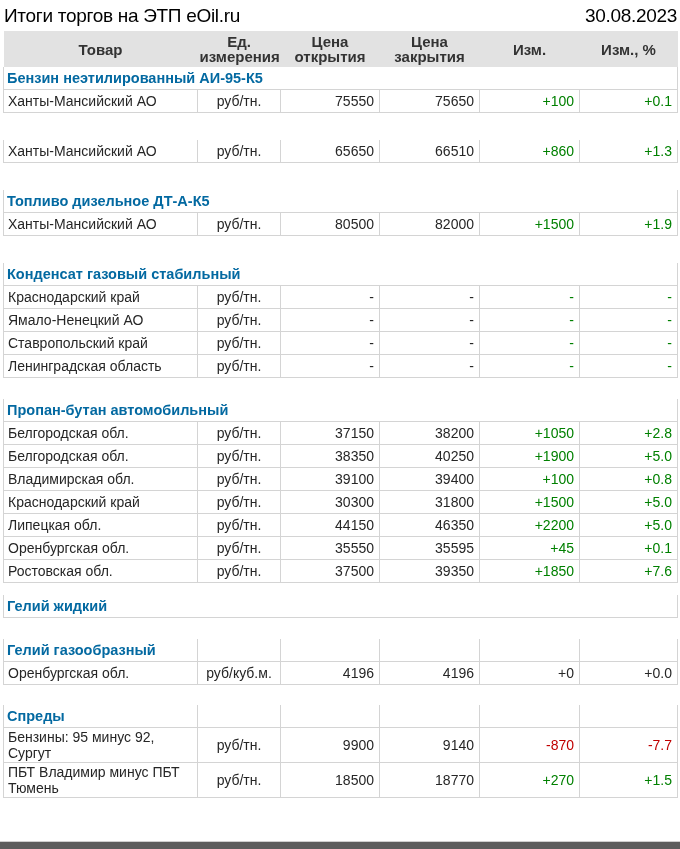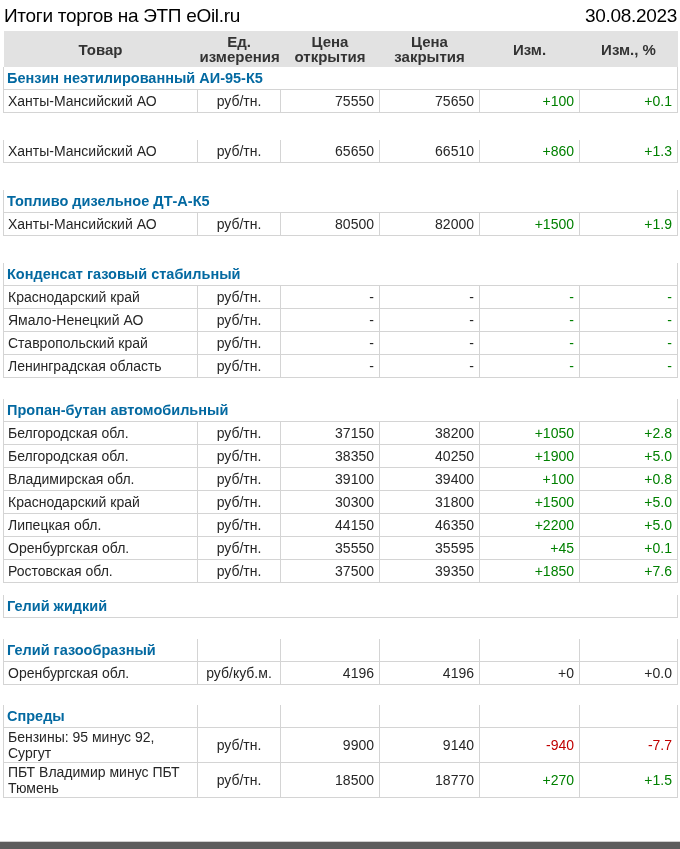--- a/index.html
+++ b/index.html
@@ -261,21 +261,21 @@
           <td></td>
           <td></td>
           <td></td>
           <td></td>
         </tr>
         <tr class="data-row">
           <td class="c-product">Бензины: 95 минус 92, Сургут</td>
           <td class="c-unit">руб/тн.</td>
           <td class="c-num">9900</td>
           <td class="c-num">9140</td>
-          <td class="c-change neg">-940</td>
+          <td class="c-change neg">-870</td>
           <td class="c-change neg">-7.7</td>
         </tr>
         <tr class="data-row">
           <td class="c-product">ПБТ Владимир минус ПБТ Тюмень</td>
           <td class="c-unit">руб/тн.</td>
           <td class="c-num">18500</td>
           <td class="c-num">18770</td>
           <td class="c-change pos">+270</td>
           <td class="c-change pos">+1.5</td>
         </tr>

